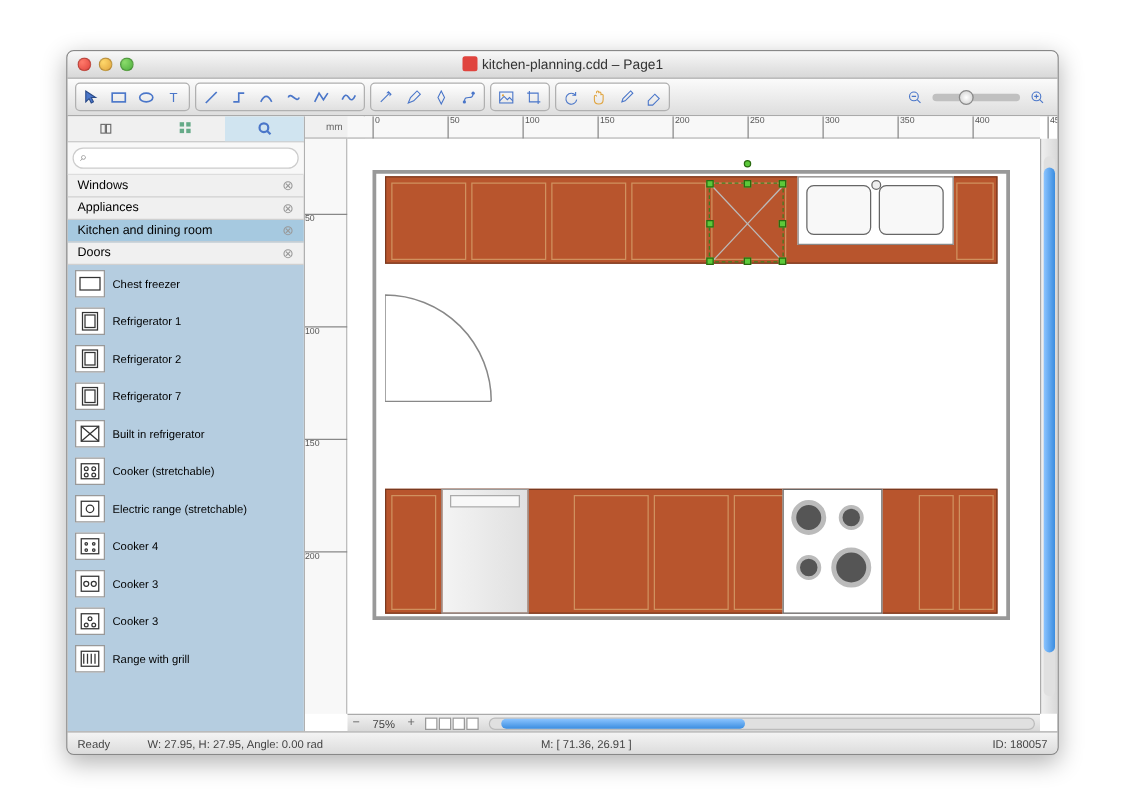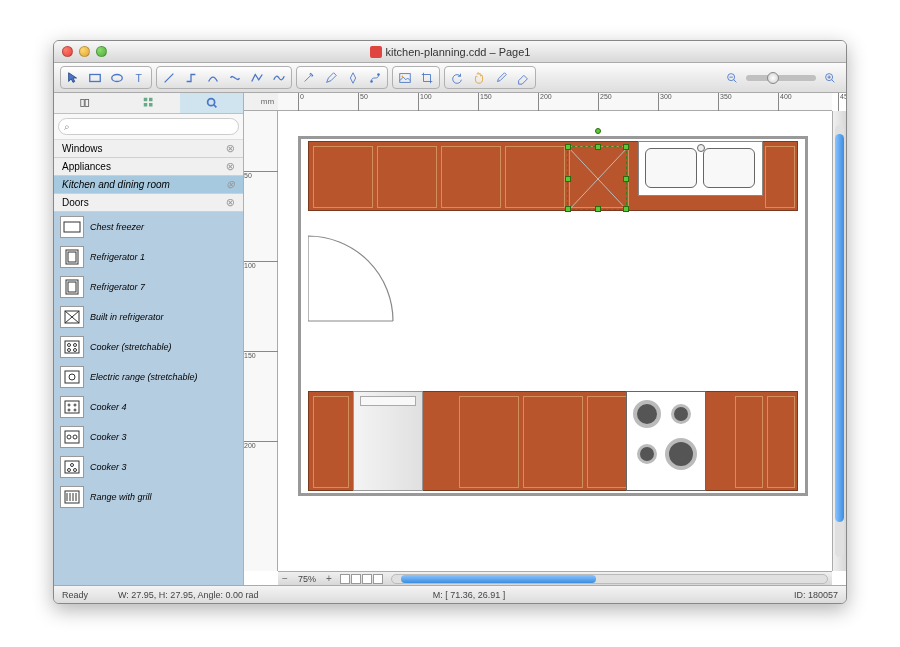--- a/index.html
+++ b/index.html
@@ -23,23 +23,23 @@
 .main { flex: 1; display: flex; overflow: hidden; }
 .sidebar { width: 190px; background: #f0f0f0; border-right: 1px solid #b0b0b0; display: flex; flex-direction: column; }
 .sidebar-top { display: flex; border-bottom: 1px solid #c0c0c0; }
 .sidebar-top .tab { flex: 1; height: 20px; display: flex; align-items: center; justify-content: center; cursor: pointer; }
 .sidebar-top .tab.active { background: #d0e4f0; }
 .search-row { padding: 4px; display: flex; align-items: center; gap: 4px; background: #f8f8f8; border-bottom: 1px solid #ddd; }
 .search-row input { flex: 1; border: 1px solid #ccc; border-radius: 10px; padding: 2px 8px 2px 18px; font-size: 10px; background: #fff; }
 .search-row .mag { position: absolute; margin-left: 6px; color: #888; }
 .categories { }
 .cat { display: flex; justify-content: space-between; align-items: center; padding: 2px 8px; border-bottom: 1px solid #d0d0d0; cursor: pointer; font-size: 10px; }
-.cat.sel { background: #a6c9e0; font-style: italic; }
+.cat.sel { background: #a6c9e0; }
 .cat .close { color: #999; font-size: 11px; }
-.items { flex: 1; background: #b5cde0; overflow-y: auto; font-style: italic; }
+.items { flex: 1; background: #b5cde0; overflow-y: auto; }
 .item-row { display: flex; align-items: center; padding: 4px 6px; gap: 6px; cursor: pointer; font-size: 9px; }
 .item-row .thumb { width: 24px; height: 22px; background: #fff; border: 1px solid #999; display: flex; align-items: center; justify-content: center; }
 .item-row .thumb svg { width: 18px; height: 16px; }
 .canvas-area { flex: 1; display: flex; flex-direction: column; background: #fff; position: relative; }
 .ruler-corner { position: absolute; left: 0; top: 0; width: 48px; height: 18px; background: #f0f0f0; border-right: 1px solid #aaa; border-bottom: 1px solid #aaa; font-size: 8px; display: flex; align-items: center; justify-content: center; color: #666; }
 .ruler-h { position: absolute; left: 34px; right: 14px; top: 0; height: 18px; background: #f8f8f8; border-bottom: 1px solid #aaa; }
 .ruler-h .tick { position: absolute; top: 0; height: 18px; border-left: 1px solid #888; font-size: 7px; color: #555; padding-left: 1px; }
 .ruler-v { position: absolute; left: 0; top: 18px; bottom: 14px; width: 34px; background: #f8f8f8; border-right: 1px solid #aaa; }
 .ruler-v .tick { position: absolute; left: 0; width: 34px; border-top: 1px solid #888; font-size: 7px; color: #555; }
 .canvas { position: absolute; left: 34px; top: 18px; right: 14px; bottom: 14px; background: #fff; overflow: hidden; }
@@ -286,20 +286,29 @@
             </div>
             <span>Refrigerator 1</span>
           </div>
           <div class="item-row">
             <div class="thumb">
               <svg viewBox="0 0 18 16">
                 <rect x="3" y="1" width="12" height="14" fill="none" stroke="#333"></rect>
                 <rect x="5" y="3" width="8" height="10" fill="none" stroke="#333"></rect>
               </svg>
             </div>
+            <span>Refrigerator 2</span>
+          </div>
+          <div class="item-row">
+            <div class="thumb">
+              <svg viewBox="0 0 18 16">
+                <rect x="3" y="1" width="12" height="14" fill="none" stroke="#333"></rect>
+                <rect x="5" y="3" width="8" height="10" fill="none" stroke="#333"></rect>
+              </svg>
+            </div>
             <span>Refrigerator 7</span>
           </div>
           <div class="item-row">
             <div class="thumb">
               <svg viewBox="0 0 18 16">
                 <rect x="2" y="2" width="14" height="12" fill="none" stroke="#333"></rect>
                 <line x1="2" y1="2" x2="16" y2="14" stroke="#333"></line>
                 <line x1="16" y1="2" x2="2" y2="14" stroke="#333"></line>
               </svg>
             </div>

